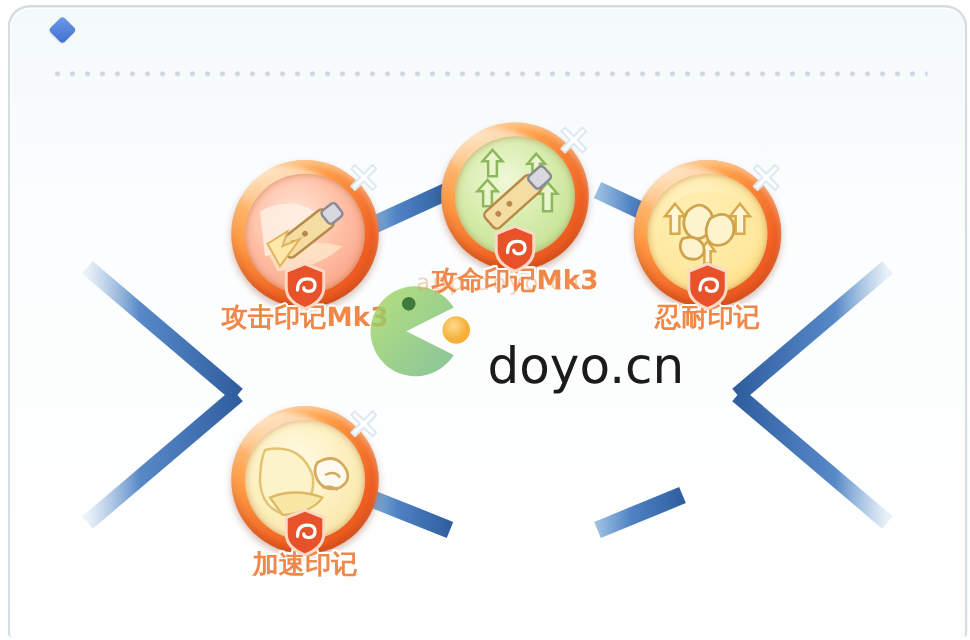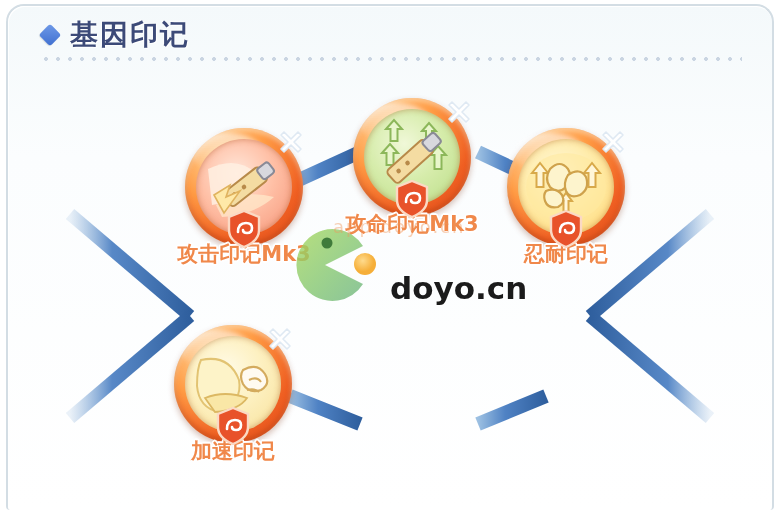--- a/index.html
+++ b/index.html
@@ -234,22 +234,22 @@
     font-size: 40px;
     font-weight: bold;
     letter-spacing: 3px;
     color: #1b1b1b;
     text-shadow: 1px 1px 0 rgba(255,255,255,.75);
   }
   .wm-en {
     position: absolute;
     left: 105px;
     top: 52px;
-    font-size: 31px;
-    font-weight: bold;
+    font-size: 40px;
+    font-weight: normal;
     letter-spacing: 0px;
     color: #1b1b1b;
     text-shadow: 1px 1px 0 rgba(255,255,255,.7);
   }
   .wm-faint {
     position: absolute;
     left: 48px;
     top: -2px;
     font-size: 18px;
     color: rgba(240,150,90,.45);
@@ -259,21 +259,20 @@
 </head>
 <body>
 
 <div id="screen">
   <div class="panel">
     <div class="panel-inner-edge"></div>
 
     <div class="header">
       <div class="title-wrap">
         <div class="diamond"></div>
-        <div class="title-text">基因印记</div>
       </div>
 
 
       <div class="dot-divider"></div>
     </div>
 
     <div class="graph">
 
       <svg class="graph-svg" viewBox="0 0 764 444">
         <defs>
@@ -388,21 +387,21 @@
         <svg class="node-badge" viewBox="0 0 34 38">
           <path d="M17 1 L32 7 V20 Q32 31 17 37 Q2 31 2 20 V7 Z" fill="#e8522a" stroke="#fbd9c4" stroke-width="2.4"></path>
           <path d="M11 22 Q11 13 19 13 Q25 13 25 18 Q25 23 20 23 Q16 23 16 20" fill="none" stroke="#ffffff" stroke-width="2.6" stroke-linecap="round"></path>
         </svg>
         <svg class="node-x" viewBox="0 0 40 40">
           <path d="M13 10 L20 17 L27 10 L30 13 L23 20 L30 27 L27 30 L20 23 L13 30 L10 27 L17 20 L10 13 Z" fill="#ffffff" stroke="#dfe9f3" stroke-width="1.6" stroke-linejoin="round"></path>
         </svg>
         <div class="node-label">忍耐印记</div>
       </div>
 
-      <div class="node" style="left:166px; top:259px;">
+      <div class="node" style="left:177px; top:259px;">
         <div class="node-ring"></div>
         <div class="node-face face-cream">
           <svg class="node-art" viewBox="0 0 96 96">
             <path d="M16 24 Q44 18 54 44 Q58 66 34 76 Q14 72 12 50 Q12 32 16 24 Z" fill="#fdf3c8" stroke="#e2c372" stroke-width="2"></path>
             <path d="M20 62 Q40 54 62 62 Q54 74 30 76 Z" fill="#f9e7a6" stroke="#dcb863" stroke-width="1.8"></path>
             <path d="M58 34 Q72 26 80 38 Q86 48 76 54 Q64 58 58 48 Q54 40 58 34 Z" fill="#fffaf0" stroke="#d4ab5e" stroke-width="2.2"></path>
             <path d="M64 44 Q72 40 76 46" fill="none" stroke="#d4ab5e" stroke-width="2"></path>
             <path d="M62 54 Q70 52 74 56" fill="none" stroke="#d4ab5e" stroke-width="2"></path>
           </svg>
         </div>

